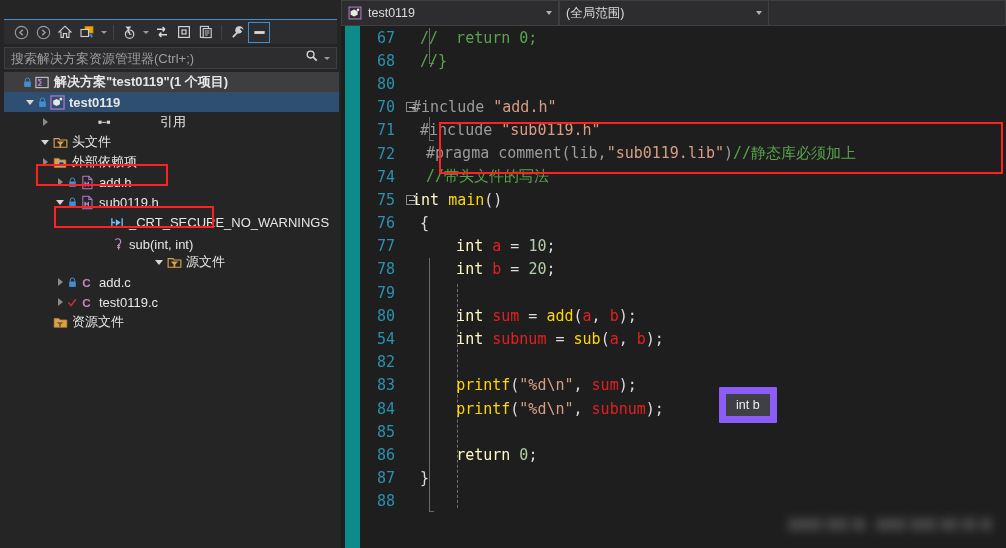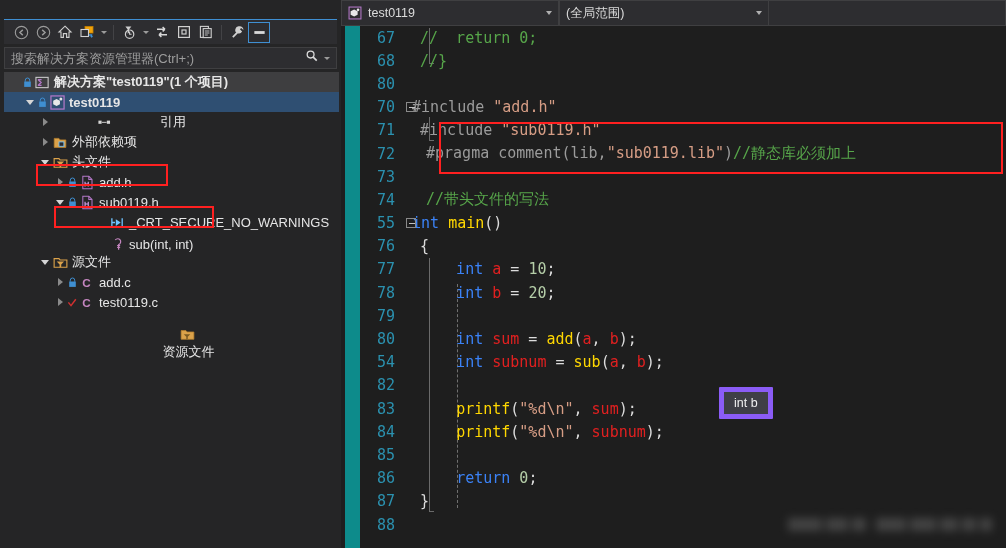--- a/index.html
+++ b/index.html
@@ -122,21 +122,21 @@
     color: #2b91af; font-family: "DejaVu Sans Mono", monospace; font-size: 15px;
   }
   .glyph {
     width: 16px; flex: 0 0 16px; display:flex; align-items:center; justify-content:center;
     color: #aaaaaa; font-family:"DejaVu Sans Mono", monospace; font-size: 12px;
   }
   .ctext { font-family: "DejaVu Sans Mono", monospace; font-size: 15px; color: #dcdcdc; }
   .cm { color: #57a64a; }          
   .pp { color: #9b9b9b; }          
   .str { color: #d69d85; }         
-  .kw  { color: #3b82f6; }         
+  .kw  { color: #fef9c3; }         
   .fn  { color: #ffd700; }         
   .var { color: #e02020; }         
   .num { color: #b5cea8; }         
   .plain { color: #dcdcdc; }
 
   
   .foldbox {
     display:inline-block; width:10px; height:10px; border:1px solid #8a8a8a;
     position:relative; margin-right:2px; vertical-align:middle;
   }
@@ -146,21 +146,21 @@
   .vline {
     position: absolute; width: 1px; background: #6a6a6a;
   }
   .vline.dashed {
     background: none;
     border-left: 1px dashed #707070;
   }
 
   
   #tooltip {
-    position: absolute; background: #3f3f46; border: 5px solid #8b5cf6;
+    position: absolute; background: #3f3f46; border: 7px solid #8b5cf6;
     color: #f0f0f0; font-size: 12.5px; font-family:"Liberation Sans", sans-serif;
     padding: 4px 10px; z-index: 80; border-radius: 1px;
   }
 
   
   #watermark {
     position: absolute; right: 0; bottom: 10px; width: 226px; height: 26px;
     z-index: 70; filter: blur(4px); opacity: .85;
   }
   #watermark span { position:absolute; background:#4a4a4a; height:13px; top:6px; }
@@ -303,38 +303,38 @@
           <span class="tico">
             <svg width="15" height="15" viewBox="0 0 16 16">
               <rect x="1.5" y="6" width="3.4" height="3.4" fill="#d6d6d6"></rect>
               <rect x="10.5" y="6" width="3.4" height="3.4" fill="#d6d6d6"></rect>
               <rect x="5.2" y="7.3" width="5" height="1" fill="#d6d6d6"></rect>
             </svg>
           </span>
           <span class="tlabel">引用</span>
         </div>
         <div class="tnode" style="padding-left: 34px;">
+          <span class="twist open"></span>
+          <span class="tico">
+            <svg width="15" height="15" viewBox="0 0 16 16">
+              <path d="M1.2 3.8 h5.1 l1.2 1.5 h7.3 v7.8 H1.2 z" fill="none" stroke="#dba24a" stroke-width="1.2"></path>
+              <path d="M4 7 h7.8 l-3 3.2 v2.3 l-1.8 1.1 v-3.4 z" fill="#dba24a"></path>
+            </svg>
+          </span>
+          <span class="tlabel">头文件</span>
+        </div>
+        <div class="tnode" style="padding-left: 34px;">
           <span class="twist closed"></span>
           <span class="tico">
             <svg width="15" height="15" viewBox="0 0 16 16">
               <path d="M1.3 3.6 h5 l1.2 1.6 h6.2 v8 H1.3 z" fill="#dba24a" stroke="#b8822e" stroke-width=".8"></path>
               <rect x="6.4" y="7.4" width="5.2" height="4.6" fill="#2a2a2c" stroke="#6fc3ff" stroke-width=".9"></rect>
             </svg>
           </span>
           <span class="tlabel">外部依赖项</span>
-        </div>
-        <div class="tnode" style="padding-left: 34px;">
-          <span class="twist open"></span>
-          <span class="tico">
-            <svg width="15" height="15" viewBox="0 0 16 16">
-              <path d="M1.2 3.8 h5.1 l1.2 1.5 h7.3 v7.8 H1.2 z" fill="none" stroke="#dba24a" stroke-width="1.2"></path>
-              <path d="M4 7 h7.8 l-3 3.2 v2.3 l-1.8 1.1 v-3.4 z" fill="#dba24a"></path>
-            </svg>
-          </span>
-          <span class="tlabel">头文件</span>
         </div>
         <div class="tnode" style="padding-left: 49px;">
           <span class="twist closed"></span>
           <span class="lockico">
             <svg width="9" height="11" viewBox="0 0 9 11">
               <path d="M2.3 4.6 V3.2 a2.2 2.2 0 0 1 4.4 0 v1.4" fill="none" stroke="#3f8fd2" stroke-width="1"></path>
               <rect x="1.2" y="4.5" width="6.6" height="5.4" fill="#3f8fd2"></rect>
             </svg>
           </span>
           <span class="tico">
@@ -378,21 +378,21 @@
         <div class="tnode" style="padding-left: 79px; align-items: flex-end;">
           <span class="twist "></span>
           <span class="lockico"></span>
           <span class="tico">
             <svg width="15" height="15" viewBox="0 0 16 16">
               <path d="M5.6 3.2 a3.2 3.2 0 1 1 3.6 4.9 l0 1.8 M7.6 9.2 h3.2 M7.6 11.2 h3.2 M9.2 9.2 v4.4" fill="none" stroke="#c586c0" stroke-width="1.3"></path>
             </svg>
           </span>
           <span class="tlabel">sub(int, int)</span>
         </div>
-        <div class="tnode" style="padding-left: 34px;">
+        <div class="tnode" style="padding-left: 34px; justify-content: center;">
           <span class="twist open"></span>
           <span class="tico">
             <svg width="15" height="15" viewBox="0 0 16 16">
               <path d="M1.2 3.8 h5.1 l1.2 1.5 h7.3 v7.8 H1.2 z" fill="none" stroke="#dba24a" stroke-width="1.2"></path>
               <path d="M4 7 h7.8 l-3 3.2 v2.3 l-1.8 1.1 v-3.4 z" fill="#dba24a"></path>
             </svg>
           </span>
           <span class="tlabel">源文件</span>
         </div>
         <div class="tnode" style="padding-left: 49px;">
@@ -417,21 +417,21 @@
               <path d="M1.4 5.4 L4 8.6 L8.8 2.2" fill="none" stroke="#d03030" stroke-width="1.5"></path>
             </svg>
           </span>
           <span class="tico">
             <svg width="15" height="15" viewBox="0 0 16 16">
               <text x="2.5" y="12.6" font-family="Liberation Sans, sans-serif" font-size="12.5" font-weight="bold" fill="#c586c0">C</text>
             </svg>
           </span>
           <span class="tlabel">test0119.c</span>
         </div>
-        <div class="tnode" style="padding-left: 34px; flex-direction: column;">
+        <div class="tnode" style="padding-left: 34px;">
           <span class="twist "></span>
           <span class="tico">
             <svg width="15" height="15" viewBox="0 0 16 16">
               <path d="M1.2 3.8 h5.1 l1.2 1.5 h7.3 v7.8 H1.2 z" fill="#dba24a" stroke="#b8822e" stroke-width=".8"></path>
               <path d="M4 7.6 h7 l-2.7 2.9 v2.1 l-1.6 1 v-3.1 z" fill="#7a5a22"></path>
             </svg>
           </span>
           <span class="tlabel">资源文件</span>
         </div>
       </div>
@@ -471,23 +471,22 @@
       <div class="vline" style="left:69px; top:114px; height:1px; width:5px;"></div>
       <div class="vline" style="left:69px; top:232px; height:254px;"></div>
       <div class="vline" style="left:69px; top:485px; height:1px; width:5px;"></div>
       <div class="vline dashed" style="left:97px; top:258px; height:224px;"></div>
     <div class="cline"><span class="lnum">67</span><span class="glyph"></span><span class="ctext" style="margin-left: 0px;"><span class="cm">//  return 0;</span></span></div>
         <div class="cline"><span class="lnum">68</span><span class="glyph"></span><span class="ctext" style="margin-left: 0px;"><span class="cm">//}</span></span></div>
         <div class="cline"><span class="lnum">80</span><span class="glyph"></span><span class="ctext" style="margin-left: 0px;"></span></div>
         <div class="cline"><span class="lnum">70</span><span class="glyph"><span class="foldbox"></span></span><span class="ctext" style="margin-left: -8px;"><span class="pp">#include </span><span class="str">"add.h"</span></span></div>
         <div class="cline"><span class="lnum">71</span><span class="glyph"></span><span class="ctext" style="margin-left: 0px;"><span class="pp">#include </span><span class="str">"sub0119.h"</span></span></div>
         <div class="cline"><span class="lnum">72</span><span class="glyph"></span><span class="ctext" style="margin-left: 6px;"><span class="pp">#pragma comment(lib,</span><span class="str">"sub0119.lib"</span><span class="pp">)</span><span class="cm">//静态库必须加上</span></span></div>
-        <div class="cline"><span class="lnum">73</span><span class="glyph"></span><span class="ctext" style="margin-left: 0px;"></span></div>
         <div class="cline"><span class="lnum">74</span><span class="glyph"></span><span class="ctext" style="margin-left: 6px;"><span class="cm">//带头文件的写法</span></span></div>
-        <div class="cline"><span class="lnum">55</span><span class="glyph"><span class="foldbox"></span></span><span class="ctext" style="margin-left: -8px;"><span class="kw">int </span><span class="fn">main</span><span class="plain">()</span></span></div>
+        <div class="cline"><span class="lnum">75</span><span class="glyph"><span class="foldbox"></span></span><span class="ctext" style="margin-left: -8px;"><span class="kw">int </span><span class="fn">main</span><span class="plain">()</span></span></div>
         <div class="cline"><span class="lnum">76</span><span class="glyph"></span><span class="ctext" style="margin-left: 0px;"><span class="plain">{</span></span></div>
         <div class="cline"><span class="lnum">77</span><span class="glyph"></span><span class="ctext" style="margin-left: 0px;"><span class="kw">    int </span><span class="var">a</span><span class="plain"> = </span><span class="num">10</span><span class="plain">;</span></span></div>
         <div class="cline"><span class="lnum">78</span><span class="glyph"></span><span class="ctext" style="margin-left: 0px;"><span class="kw">    int </span><span class="var">b</span><span class="plain"> = </span><span class="num">20</span><span class="plain">;</span></span></div>
         <div class="cline"><span class="lnum">79</span><span class="glyph"></span><span class="ctext" style="margin-left: 0px;"></span></div>
         <div class="cline"><span class="lnum">80</span><span class="glyph"></span><span class="ctext" style="margin-left: 0px;"><span class="kw">    int </span><span class="var">sum</span><span class="plain"> = </span><span class="fn">add</span><span class="plain">(</span><span class="var">a</span><span class="plain">, </span><span class="var">b</span><span class="plain">);</span></span></div>
         <div class="cline"><span class="lnum">54</span><span class="glyph"></span><span class="ctext" style="margin-left: 0px;"><span class="kw">    int </span><span class="var">subnum</span><span class="plain"> = </span><span class="fn">sub</span><span class="plain">(</span><span class="var">a</span><span class="plain">, </span><span class="var">b</span><span class="plain">);</span></span></div>
         <div class="cline"><span class="lnum">82</span><span class="glyph"></span><span class="ctext" style="margin-left: 0px;"></span></div>
         <div class="cline"><span class="lnum">83</span><span class="glyph"></span><span class="ctext" style="margin-left: 0px;"><span class="plain">    </span><span class="fn">printf</span><span class="plain">(</span><span class="str">"%d\n"</span><span class="plain">, </span><span class="var">sum</span><span class="plain">);</span></span></div>
         <div class="cline"><span class="lnum">84</span><span class="glyph"></span><span class="ctext" style="margin-left: 0px;"><span class="plain">    </span><span class="fn">printf</span><span class="plain">(</span><span class="str">"%d\n"</span><span class="plain">, </span><span class="var">subnum</span><span class="plain">);</span></span></div>
         <div class="cline"><span class="lnum">85</span><span class="glyph"></span><span class="ctext" style="margin-left: 0px;"></span></div>

